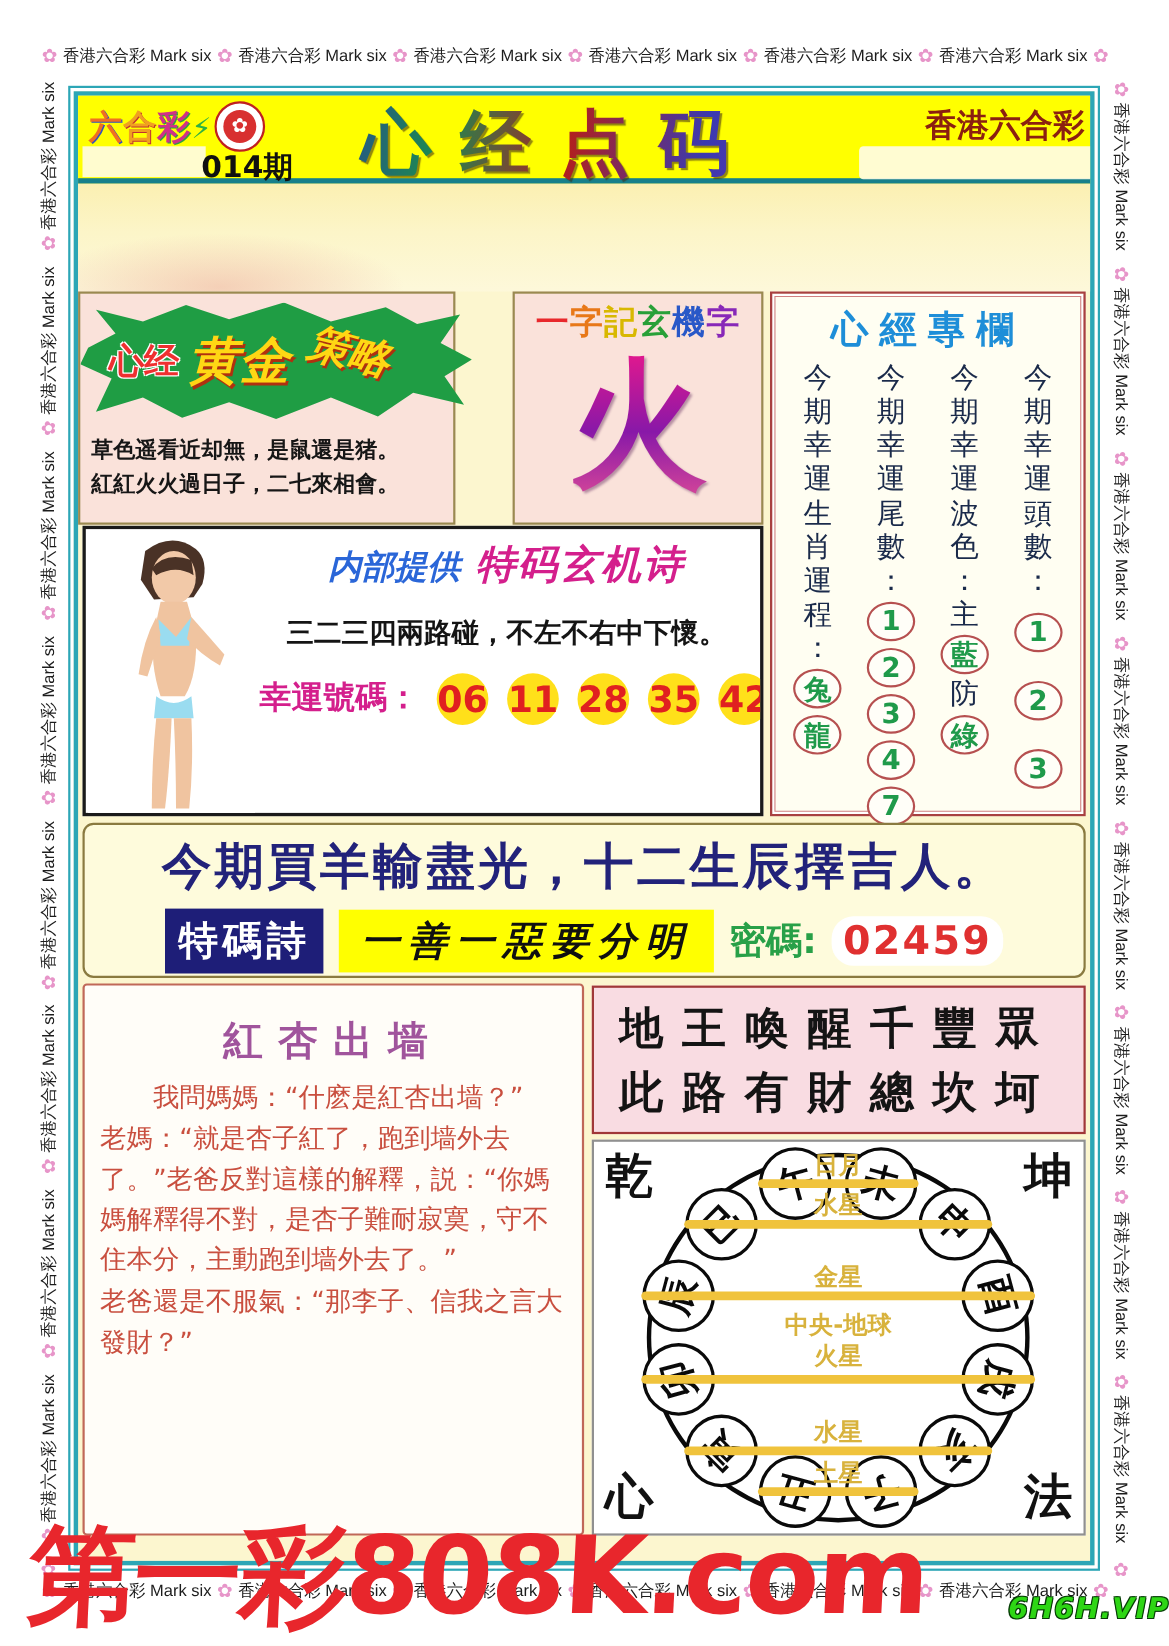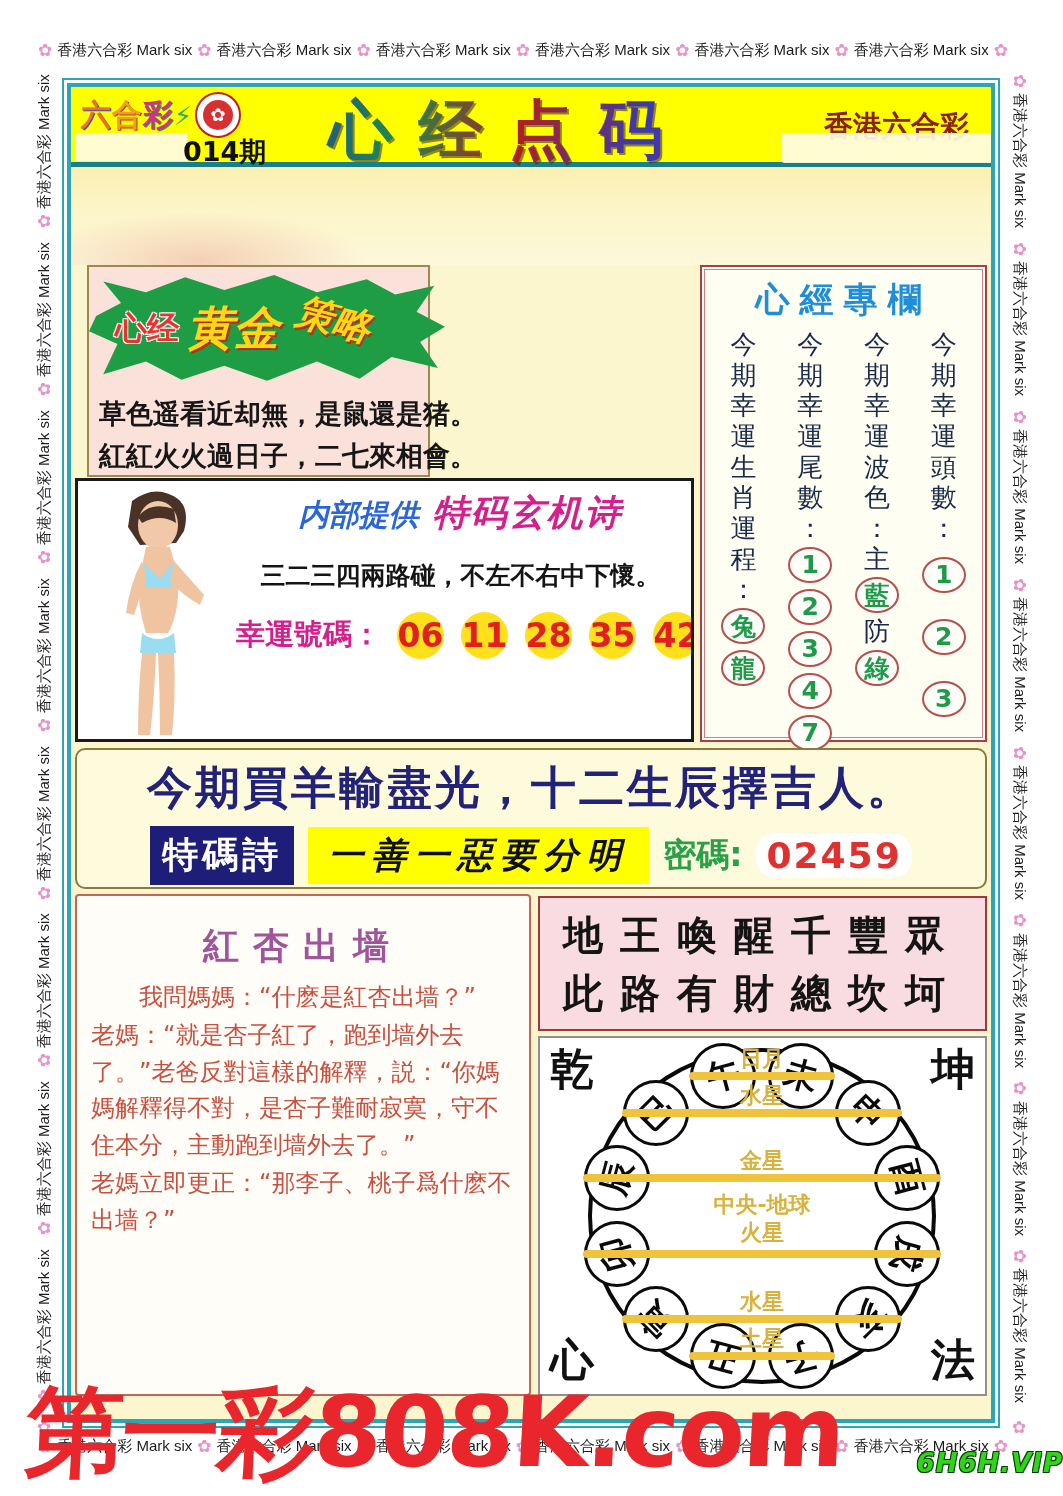--- a/index.html
+++ b/index.html
@@ -28,37 +28,37 @@
   .logo{position:absolute;left:10px;top:8px;font-size:30px;font-weight:bold;letter-spacing:1px;}
   .logo .c1{color:#f07020;text-shadow:1px 1px 0 #3050c0;}
   .logo .c2{color:#f0a020;text-shadow:1px 1px 0 #c03030;}
   .logo .c3{color:#d03088;text-shadow:1px 1px 0 #30a040;}
   .logo .bolt{color:#2fb043;font-size:26px;}
   .logo-fade{position:absolute;left:4px;top:46px;width:112px;height:28px;background:rgba(255,252,225,.92);}
   .emblem{position:absolute;left:124px;top:5px;width:46px;height:46px;border-radius:50%;border:2px solid #c02020;background:#ffffff;display:flex;align-items:center;justify-content:center;box-sizing:border-box;}
   .emblem-core{width:30px;height:30px;border-radius:50%;background:#d83030;color:#ffffff;font-size:18px;line-height:30px;text-align:center;}
   .issue{position:absolute;left:112px;top:47px;font-size:27px;font-weight:bold;color:#101010;}
   .main-title{position:absolute;left:190px;right:235px;top:0px;text-align:center;font-family:"DejaVu Serif",serif;font-size:64px;font-weight:bold;letter-spacing:26px;background:linear-gradient(100deg,#2d2db0 0%,#1d8a50 28%,#b02020 52%,#3a3ab0 76%,#7828a8 100%);-webkit-background-clip:text;background-clip:text;color:transparent;filter:drop-shadow(2px 2px 0 rgba(60,40,20,.55));white-space:nowrap;}
-  .brand{position:absolute;right:22px;top:8px;font-size:29px;font-weight:bold;color:#8b2010;margin-top:12px;}
+  .brand{position:absolute;right:5px;top:8px;font-size:29px;font-weight:bold;color:#8b2010;}
   .brand-fade{position:absolute;right:0;top:46px;width:210px;height:30px;background:rgba(255,252,228,.92);border-radius:4px 0 0 4px;}
 
   .fade-zone{position:absolute;left:0;top:80px;width:100%;height:98px;background:
     radial-gradient(ellipse 240px 70px at 14% 96%, rgba(236,168,150,.5), transparent 70%),
     linear-gradient(180deg,#fbf0b2 0%,#fcf5c8 45%,#fdf8da 100%);}
 
   
   .abox{position:absolute;box-sizing:border-box;}
 
   
-  .box-strategy{left:16px;top:178px;width:343px;height:212px;background:#fae2da;border:2px solid #9a8a50;}
+  .box-strategy{left:0;top:178px;width:343px;height:212px;background:#fae2da;border:2px solid #9a8a50;}
   .burst{position:relative;margin:8px auto 0 auto;width:356px;height:108px;background:#1f9d44;clip-path:polygon(2% 38%,9% 26%,4% 6%,16% 16%,27% 2%,38% 14%,52% 0%,64% 16%,78% 4%,86% 18%,97% 10%,92% 34%,100% 48%,93% 62%,98% 86%,85% 76%,76% 96%,64% 80%,50% 98%,38% 84%,26% 97%,16% 80%,4% 92%,8% 64%,0% 52%);display:flex;align-items:center;justify-content:flex-start;padding-left:26px;box-sizing:border-box;}
   .burst .t1{color:#ee3030;font-size:32px;font-weight:bold;text-shadow:1px 1px 0 #fff,-1px -1px 0 #fff,1px -1px 0 #fff,-1px 1px 0 #fff;}
   .burst .t2{color:#ffd714;font-size:46px;font-weight:bold;font-style:italic;margin-left:8px;text-shadow:2px 2px 0 #b03010;}
   .burst .t3{color:#ffd714;font-size:38px;font-weight:bold;font-style:italic;margin-left:14px;text-shadow:2px 2px 0 #b03010;transform:rotate(14deg) translateY(-10px);display:inline-block;}
-  .strategy-lines{margin-top:10px;padding:0 10px;font-family:"DejaVu Serif",serif;font-weight:bold;font-size:27px;color:#161616;line-height:1.55;white-space:nowrap;}
+  .strategy-lines{margin-top:10px;padding:0 10px;font-family:"DejaVu Serif",serif;font-weight:bold;font-size:20px;color:#161616;line-height:1.55;white-space:nowrap;}
 
   
   .box-word{left:395px;top:178px;width:228px;height:212px;background:#fae2da;border:2px solid #9a8a50;text-align:center;}
   .word-title{margin-top:6px;font-size:30px;font-weight:bold;white-space:nowrap;letter-spacing:1px;}
   .word-title span:nth-child(1){color:#e8282c;}
   .word-title span:nth-child(2){color:#e87818;}
   .word-title span:nth-child(3){color:#d8b800;}
   .word-title span:nth-child(4){color:#28a038;}
   .word-title span:nth-child(5){color:#2858c8;}
   .word-title span:nth-child(6){color:#8828b8;}
@@ -279,20 +279,24 @@
           <span class="t1">心经</span>
           <span class="t2">黄金</span>
           <span class="t3">策略</span>
         </div>
         <div class="strategy-lines">
           <div>草色遥看近却無，是鼠還是猪。</div>
           <div>紅紅火火過日子，二七來相會。</div>
         </div>
       </div>
 
+      <div class="abox box-word">
+        <div class="word-title" id="word-title"><span>一</span><span>字</span><span>記</span><span>玄</span><span>機</span><span>字</span></div>
+        <div class="word-big">火</div>
+      </div>
 
       <div class="abox box-xinjing">
         <div class="xj-title">心經專欄</div>
         <div class="xj-cols" id="xj-cols">
             <div class="xj-col">
               <span class="xj-char">今</span>
               <span class="xj-char">期</span>
               <span class="xj-char">幸</span>
               <span class="xj-char">運</span>
               <span class="xj-char">生</span>
@@ -388,21 +392,21 @@
           <span class="pw-label">密碼:</span>
           <span class="pw-value">02459</span>
         </div>
       </div>
 
       <div class="abox box-humor">
         <div class="humor-title">紅杏出墙</div>
         <div class="story" id="story">
             <p class="indent">我問媽媽：“什麽是紅杏出墙？”</p>
             <p>老媽：“就是杏子紅了，跑到墙外去了。”老爸反對這樣的解釋，説：“你媽媽解釋得不對，是杏子難耐寂寞，守不住本分，主動跑到墙外去了。”</p>
-            <p>老媽立即更正：“那李子、桃子爲什麽不出墙？”</p>
+            <p>老爸還是不服氣：“那李子、信我之言大發財？”</p>
           </div>
       </div>
 
       <div class="abox box-couplet">
         <div class="couplet-line">地王喚醒千豐眾</div>
         <div class="couplet-line">此路有財總坎坷</div>
       </div>
 
       <div class="abox box-diagram" id="diagram">
         <div class="corner tl">乾</div>

